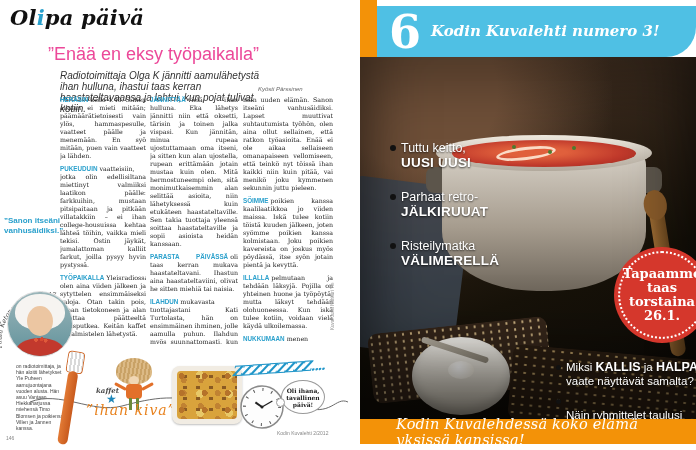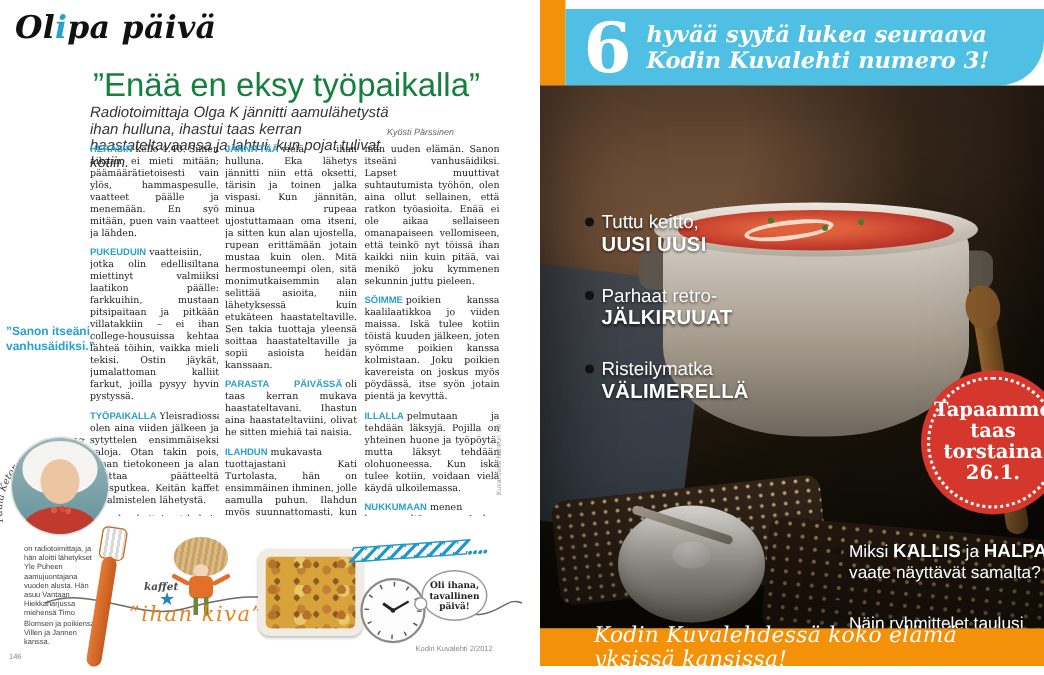--- a/index.html
+++ b/index.html
@@ -3,21 +3,21 @@
 <meta charset="utf-8">
 <style>
   * { margin:0; padding:0; box-sizing:border-box; }
   html,body { width:696px; height:450px; background:#e8e8e8; font-family:"Liberation Sans", sans-serif; }
   #spread { position:relative; width:696px; height:450px; background:#ffffff; overflow:hidden; }
 
   
   #page-left { position:absolute; left:0; top:0; width:348px; height:376px; background:#fff; }
   .logo { position:absolute; left:10px; top:5px; font-family:"DejaVu Serif", serif; font-style:italic; font-weight:bold; font-size:21px; color:#111; letter-spacing:.2px; }
   .logo .blue { color:#2aa0cc; }
-  .headline { position:absolute; left:62px; top:44px; font-size:22px; font-weight:400; color:#15803d; }
+  .headline { position:absolute; left:48px; top:44px; font-size:18px; font-weight:400; color:#ec4899; }
   .lede { position:absolute; left:60px; top:70px; width:210px; font-size:10px; line-height:11px; color:#333;font-style:italic; }
   .byline { position:absolute; left:258px; top:86px; font-size:6px; font-style:italic; color:#666; }
 
   .col { position:absolute; top:96px; height:248px; overflow:hidden; font-family:"DejaVu Serif", serif; font-size:6.3px; line-height:8px; color:#222; text-align:justify; }
   .col p { margin-bottom:5px; }
   .lead { font-family:"Liberation Sans", sans-serif; font-weight:bold; color:#2aa0cc; margin-right:2px; }
   #col1 { left:60px; width:86px; }
   #col2 { left:150px; width:88px; }
   #col3 { left:243px; width:90px; }
 
@@ -192,21 +192,20 @@
     <div class="mag-footer">Kodin Kuvalehti 2/2012</div>
     <div class="photo-credit">Kuvat Jussi Nahkuri Yle</div>
   </div>
 
   <div id="page-right">
     <div class="orange-corner"></div>
 
     <div class="banner">
       <div class="banner-number">6</div>
       <div class="banner-lines">
-        <div>hyvää syytä lukea seuraava</div>
         <div>Kodin Kuvalehti numero 3!</div>
       </div>
     </div>
 
     <div class="photo">
       <div class="napkin"></div>
       <div class="bread1"></div>
       <div class="bread2"></div>
       <div class="pot-handle-l"></div>
       <div class="pot-handle-r"></div>

